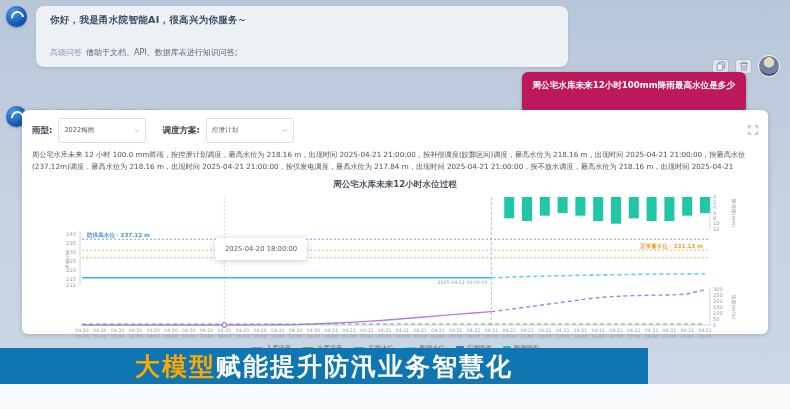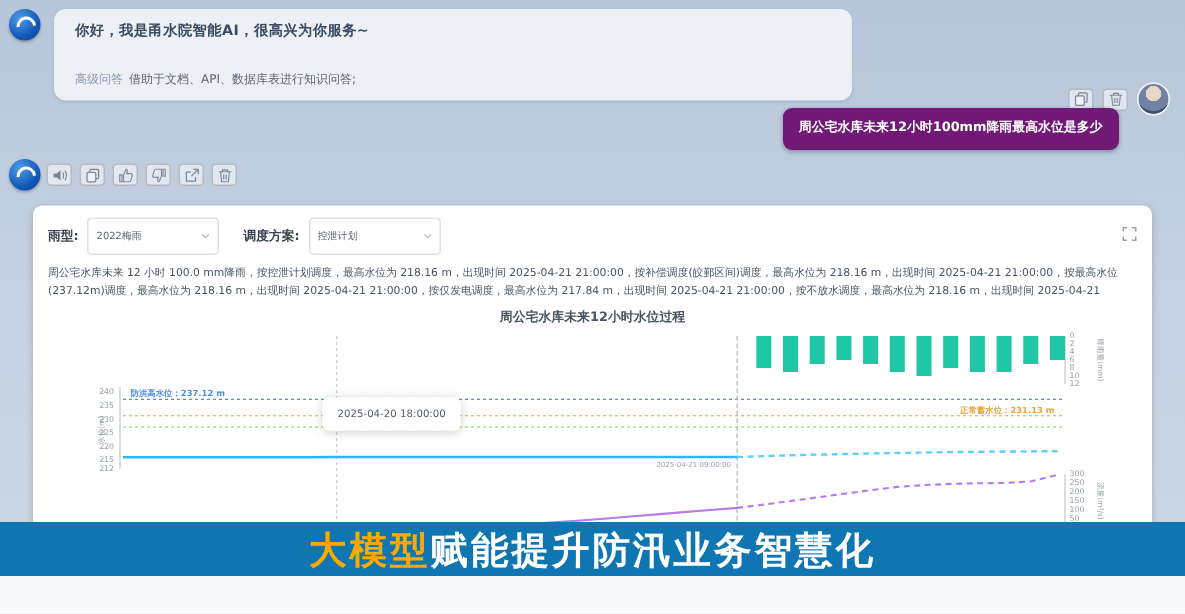--- a/index.html
+++ b/index.html
@@ -24,29 +24,29 @@
     box-shadow:0 1px 2px rgba(90,110,140,.25); }
   .greeting-title { font-size:9.5px; font-weight:bold; color:#3a4a63; letter-spacing:.3px; }
   .greeting-sub { margin-top:20px; font-size:8px; color:#5c6673; }
   .greeting-tag { color:#8b97b5; margin-right:4px; }
   
   .msg-actions { position:absolute; right:10px; top:55px; display:flex; align-items:center; gap:6px; }
   .icon-btn { width:17px; height:15px; border:1px solid #b4bac5; border-radius:3px;
     background:rgba(255,255,255,.55); display:flex; align-items:center; justify-content:center;
     color:#7d8694; cursor:pointer; }
   .icon-btn svg { width:10px; height:10px; }
-  .user-bubble { position:absolute; right:44px; top:72px; background:#701a75; color:#fff;
-    border-radius:6px; padding:6px 11px 7px; font-size:8.6px; font-weight:bold; line-height:1.8;
+  .user-bubble { position:absolute; right:44px; top:72px; background:#be185d; color:#fff;
+    border-radius:6px; padding:6px 11px 20px; font-size:8.6px; font-weight:bold; line-height:1.8;
     box-shadow:0 1px 3px rgba(30,50,80,.4); }
   .user-time { color:#a9bcd8; font-size:8px; }
   
   .answer-avatar { position:absolute; left:6px; top:106px; }
   .answer-toolbar { position:absolute; left:31px; top:109px; display:flex; gap:5px; }
   
-  .card { position:absolute; left:22px; top:137px; width:746px; height:224px; background:#fff;
+  .card { position:absolute; left:22px; top:110px; width:746px; height:224px; background:#fff;
     border-radius:6px; box-shadow:0 1px 5px rgba(60,80,110,.3); padding:6px 10px; }
   .controls { display:flex; align-items:center; gap:6px; font-size:8.5px; color:#3a424d;
     font-weight:bold; margin-top:2px; }
   .select { width:88px; height:25px; border:1px solid #dcdfe6; border-radius:3px; background:#fff;
     display:flex; align-items:center; justify-content:space-between; padding:0 5px;
     font-size:6.6px; color:#5a6068; font-weight:normal; cursor:pointer; }
   .chevron { color:#b0b6bf; width:6px; height:5px; }
   .expand-btn { margin-left:auto; color:#9aa1ab; cursor:pointer; }
   .expand-btn svg { width:10px; height:10px; }
   .plan-label { margin-left:10px; }
@@ -60,21 +60,21 @@
   .axlabel { font-size:5px; fill:#98a0ab; }
   .tooltip { position:absolute; left:183px; top:45px; background:rgba(255,255,255,.97);
     border-radius:4px; box-shadow:0 1px 7px rgba(0,0,0,.2); padding:5px 10px;
     font-size:6.8px; color:#596069; line-height:1.8; pointer-events:none; }
   .legend { display:flex; justify-content:center; align-items:center; gap:11px;
     font-size:6.3px; color:#666; margin-top:1px; }
   .lg-item { display:flex; align-items:center; gap:3px; cursor:pointer; }
   .lg-ln { width:12px; height:3px; border-radius:2px; }
   .lg-sq { width:8px; height:6px; border-radius:1px; }
   
-  .banner { position:absolute; left:0; top:348px; width:790px; height:36px; background:#0f76b2;
+  .banner { position:absolute; left:0; top:348px; width:648px; height:36px; background:#0f76b2;
     display:flex; align-items:center; justify-content:center; font-size:25px; font-weight:bold;
     letter-spacing:2px; z-index:5; }
   .banner .hl { color:#ffa800; }
   .banner .rest { color:#ffffff;text-align:right; }
   .footer { position:absolute; left:0; top:384px; width:790px; height:25px; background:#f7f9fb; z-index:4; }
 </style>
 </head>
 <body>
 
 <div class="greeting-row">

